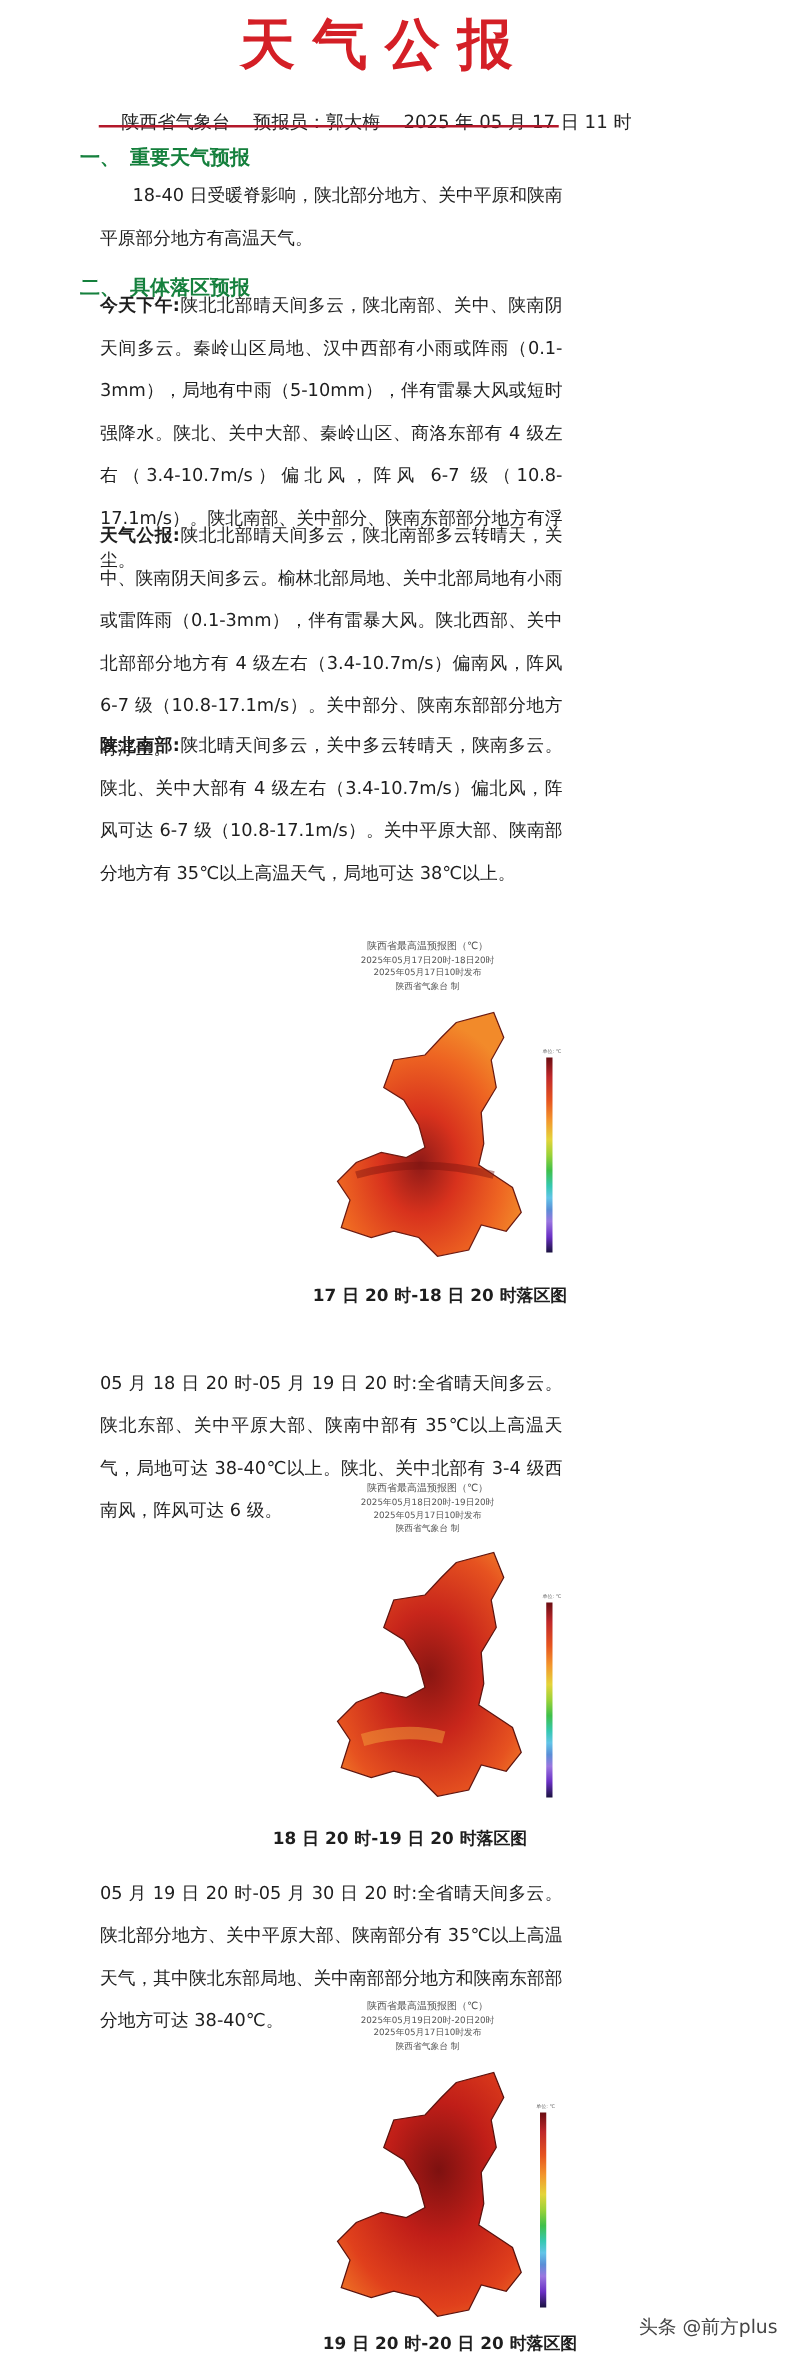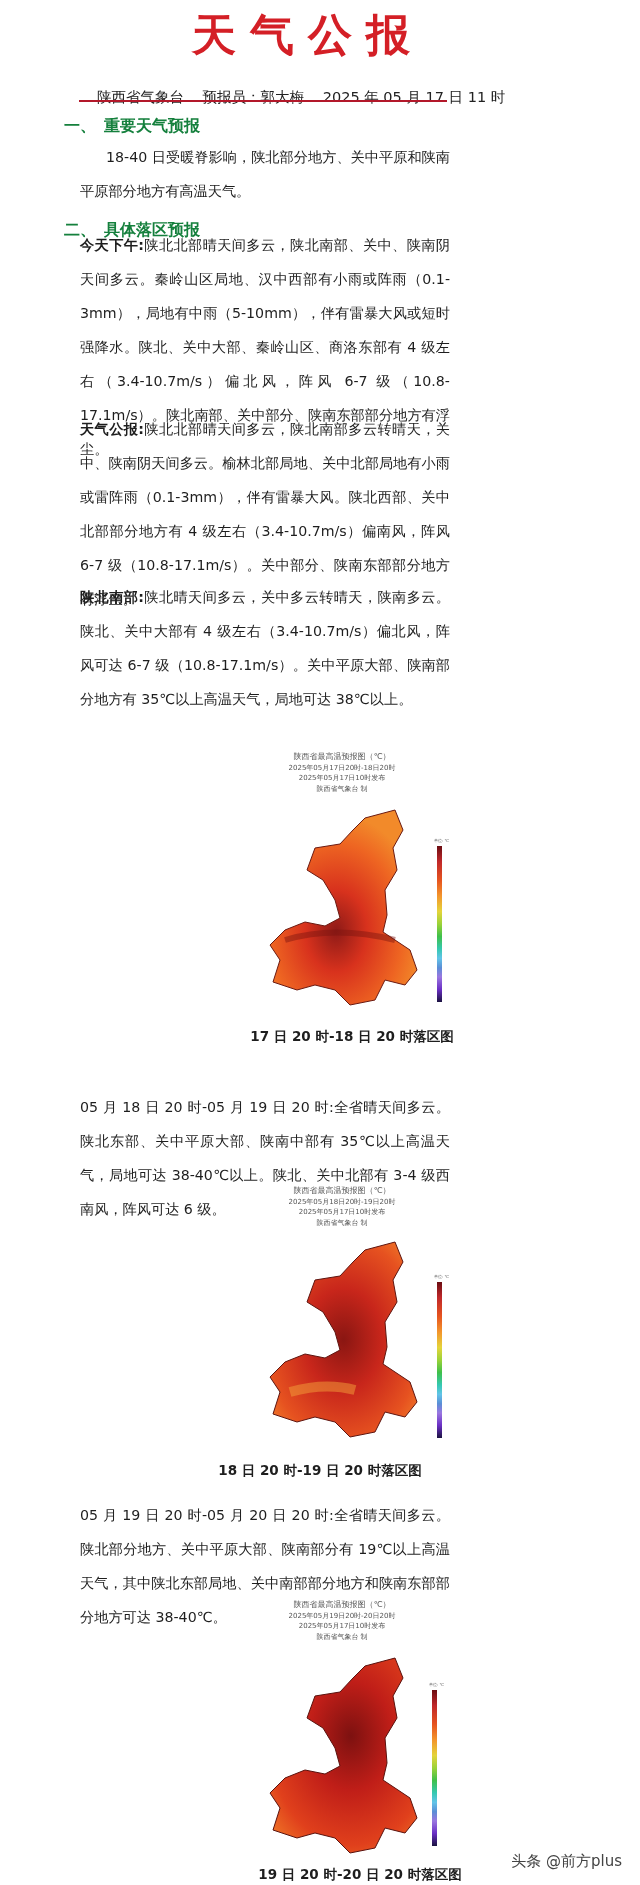--- a/index.html
+++ b/index.html
@@ -124,21 +124,21 @@
       <stop offset="100%" stop-color="#f07a28"></stop>
     </radialGradient>
   </defs>
   <path d="M120,18 L150,10 L158,30 L148,48 L152,70 L140,90 L142,115 L138,132 L165,150 L172,170 L160,185 L140,180 L130,200 L105,205 L90,190 L70,185 L52,190 L28,182 L35,160 L25,145 L40,130 L60,122 L80,126 L95,118 L90,100 L78,80 L62,70 L70,48 L95,44 L108,30 Z" fill="url(#g2)" stroke="#5e1510" stroke-width="1"></path>
   <path d="M45,160 Q80,150 110,158" stroke="#f4a23a" stroke-width="10" fill="none" opacity="0.5"></path>
 </svg>
 <div class="colorbar" style="left:437px; top:1282px;"></div>
 <div class="colorbar-label" style="left:434px; top:1274px;">单位: ℃</div>
 <div class="caption" style="top:1462px;">18 日 20 时-19 日 20 时落区图</div>
 
-<div class="text-block" style="top:1498px;">05 月 19 日 20 时-05 月 20 日 20 时:全省晴天间多云。陕北部分地方、关中平原大部、陕南部分有 19℃以上高温天气，其中陕北东部局地、关中南部部分地方和陕南东部部分地方可达 38-40℃。</div>
+<div class="text-block" style="top:1498px;">05 月 19 日 20 时-05 月 30 日 20 时:全省晴天间多云。陕北部分地方、关中平原大部、陕南部分有 35℃以上高温天气，其中陕北东部局地、关中南部部分地方和陕南东部部分地方可达 38-40℃。</div>
 
 <div class="map-header" style="top:1600px;">
   <div class="t1">陕西省最高温预报图（℃）</div>
   <div>2025年05月19日20时-20日20时</div>
   <div>2025年05月17日10时发布</div>
   <div>陕西省气象台 制</div>
 </div>
 <svg class="map-figure" style="top:1648px;" viewBox="0 0 220 220">
   <defs>
     <radialGradient id="g3" cx="55%" cy="40%" r="70%">

